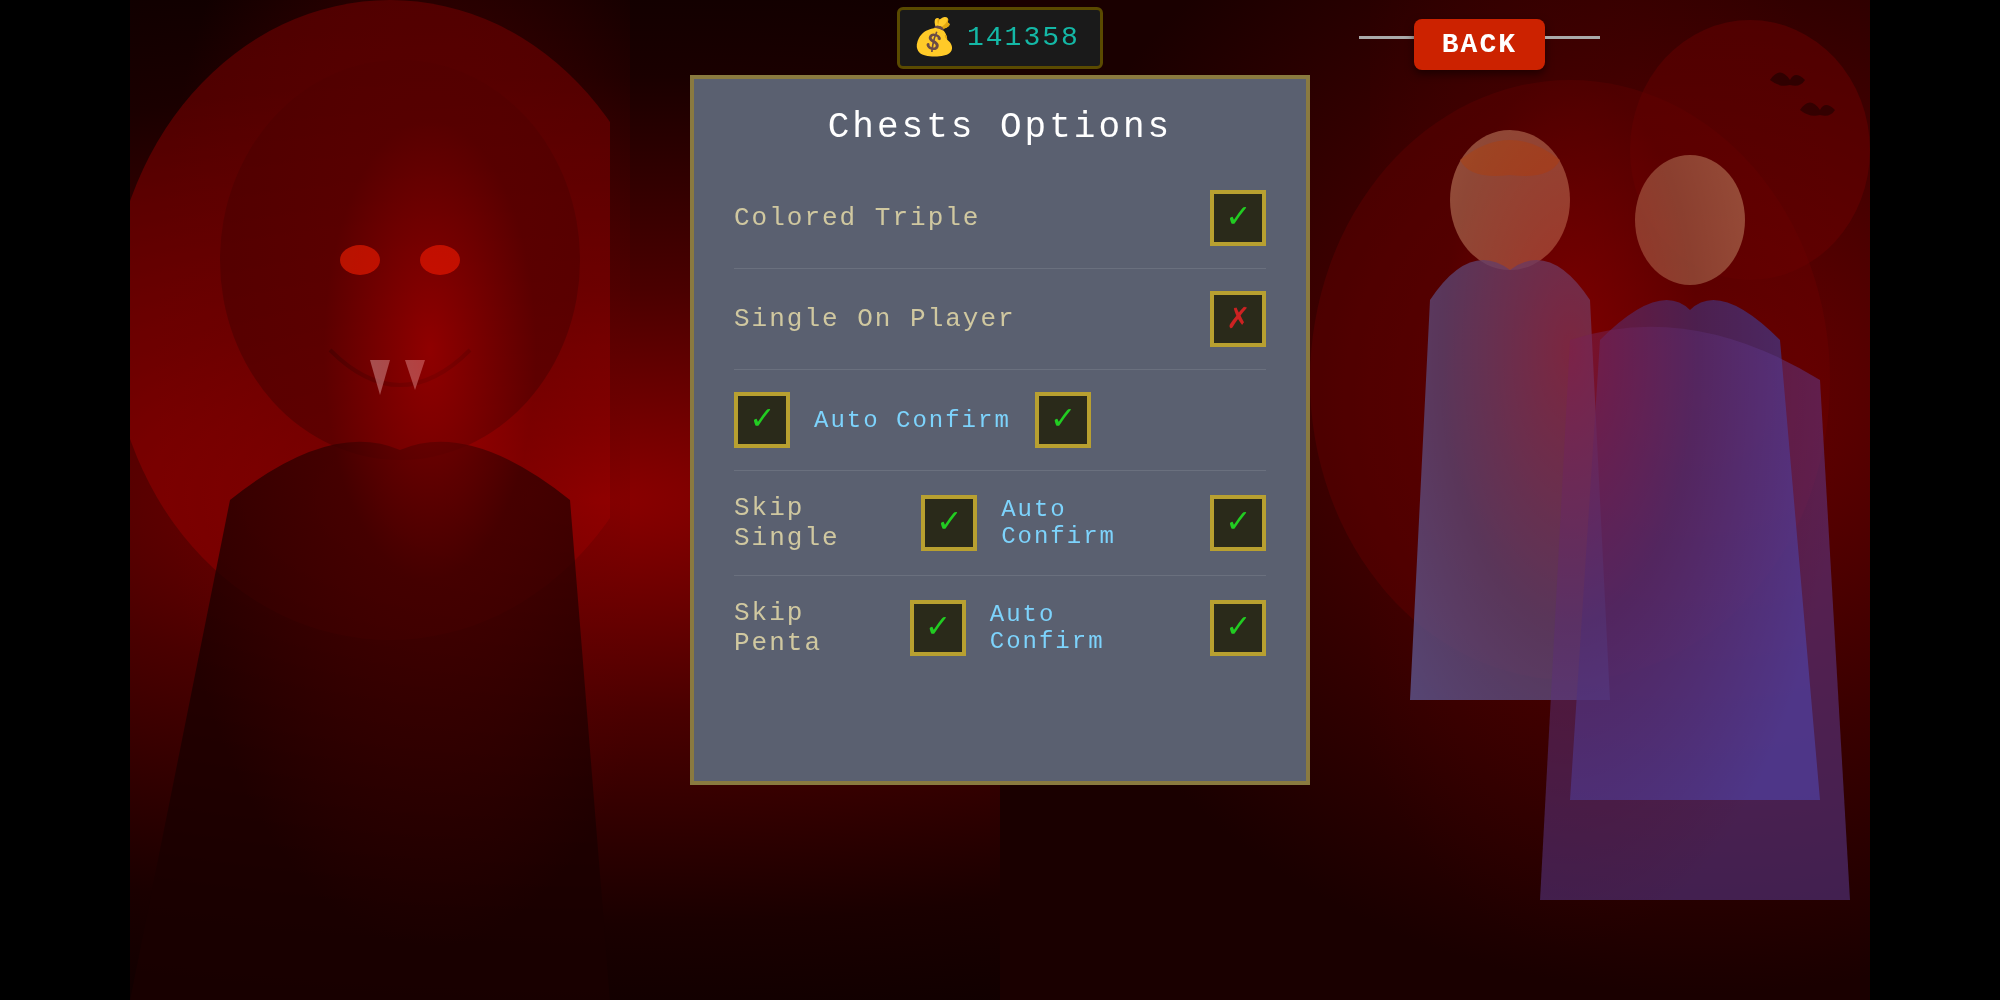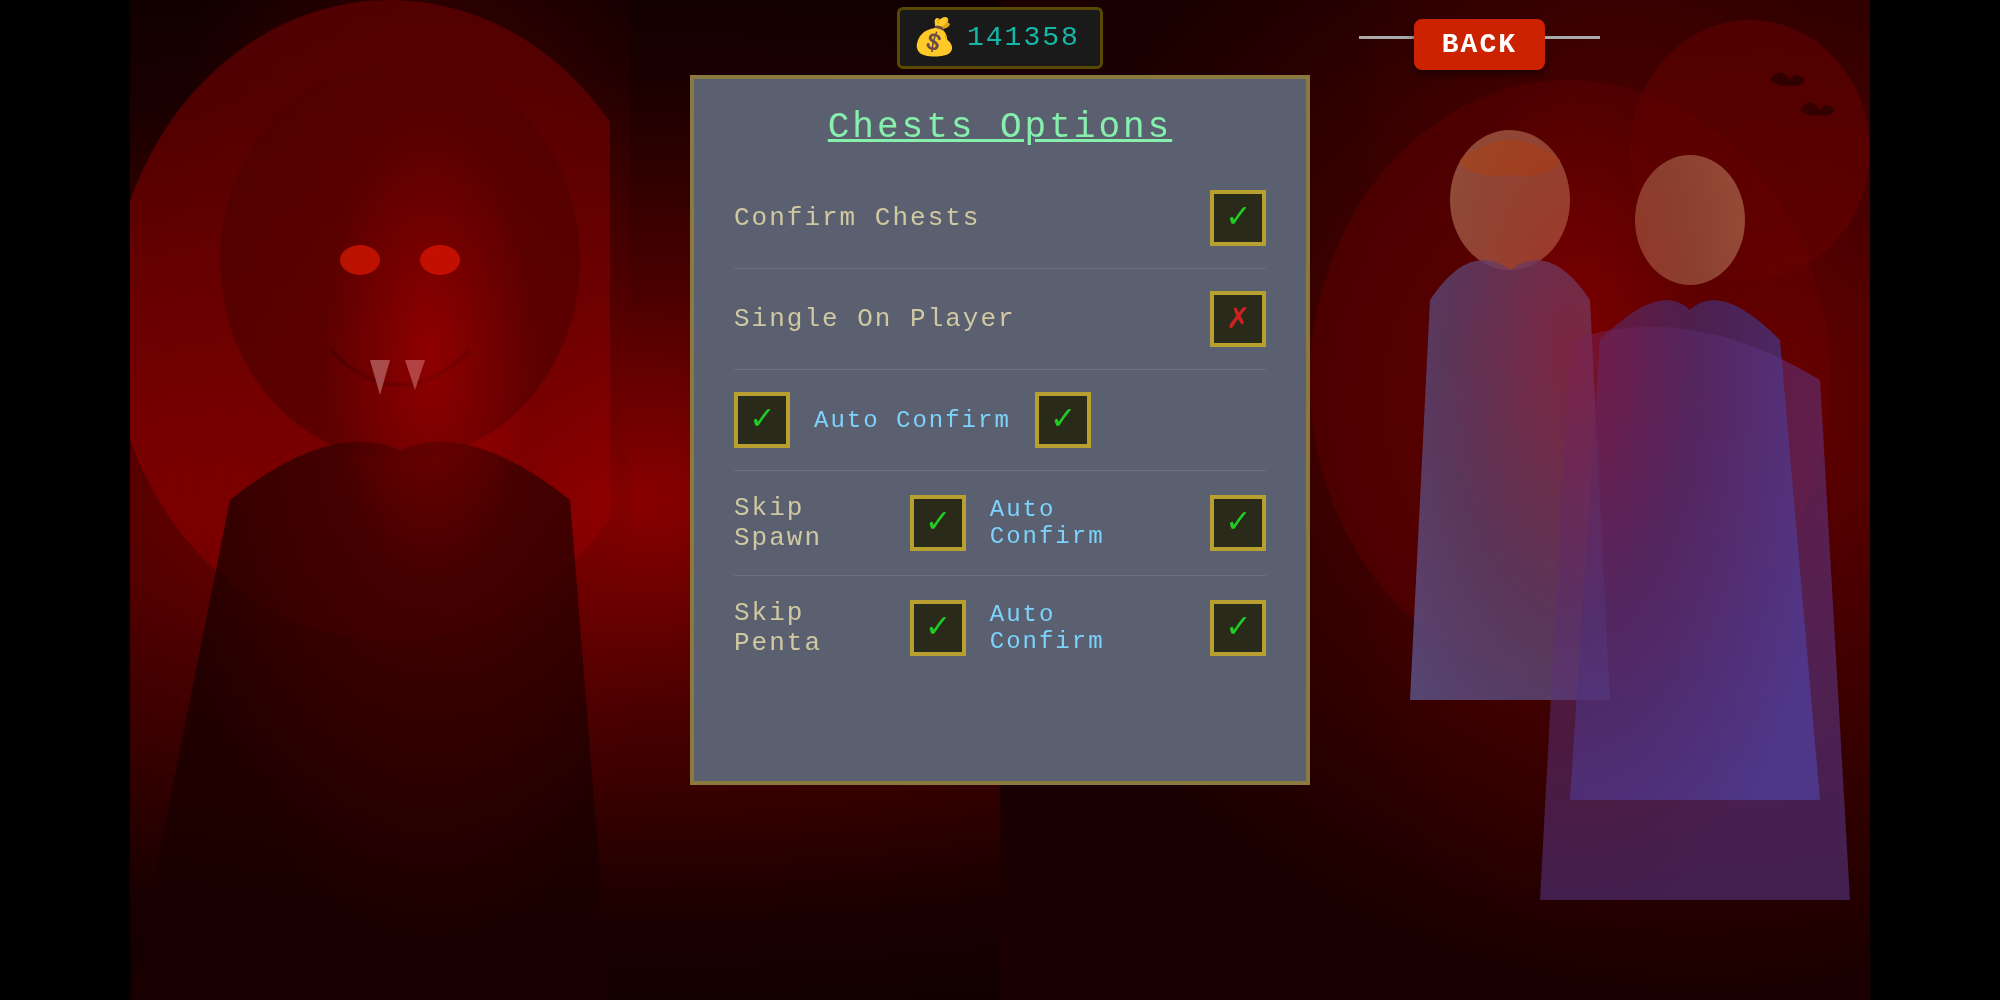--- a/index.html
+++ b/index.html
@@ -119,27 +119,26 @@
       width: 620px;
       min-height: 710px;
       background: #5a6070;
       border: 4px solid #8a7a40;
       z-index: 5;
       padding: 0 40px 40px 40px;
     }
 
     .panel-title {
       text-align: center;
-      color: #86efac;
+      color: #ffffff;
       font-size: 36px;
       font-family: 'Courier New', monospace;
       letter-spacing: 3px;
       padding: 28px 0 20px;
       font-weight: normal;
-      text-decoration: underline;
     }
 
     .options-list {
       display: flex;
       flex-direction: column;
       gap: 0;
     }
 
     .option-row {
       display: flex;
@@ -308,21 +307,21 @@
     <div class="line-decoration" style="background:#aaa; height:3px; width:55px; margin-left:0;"></div>
   </div>
 </div>
 
 <div class="panel">
   <h1 class="panel-title">Chests Options</h1>
 
   <div class="options-list">
 
     <div class="option-row">
-      <span class="option-label">Confirm Chests</span>
+      <span class="option-label">Colored Triple</span>
       <div class="option-right">
         <div class="checkbox">
           <span class="checkbox-check">✓</span>
         </div>
       </div>
     </div>
 
     <div class="option-row">
       <span class="option-label">Single On Player</span>
       <div class="option-right">
@@ -338,21 +337,21 @@
           <span class="checkbox-check">✓</span>
         </div>
         <span class="sub-label">Auto Confirm</span>
         <div class="checkbox">
           <span class="checkbox-check">✓</span>
         </div>
       </div>
     </div>
 
     <div class="option-row">
-      <span class="option-label">Skip Spawn</span>
+      <span class="option-label">Skip Single</span>
       <div class="option-right">
         <div class="checkbox">
           <span class="checkbox-check">✓</span>
         </div>
         <span class="sub-label">Auto Confirm</span>
         <div class="checkbox">
           <span class="checkbox-check">✓</span>
         </div>
       </div>
     </div>

